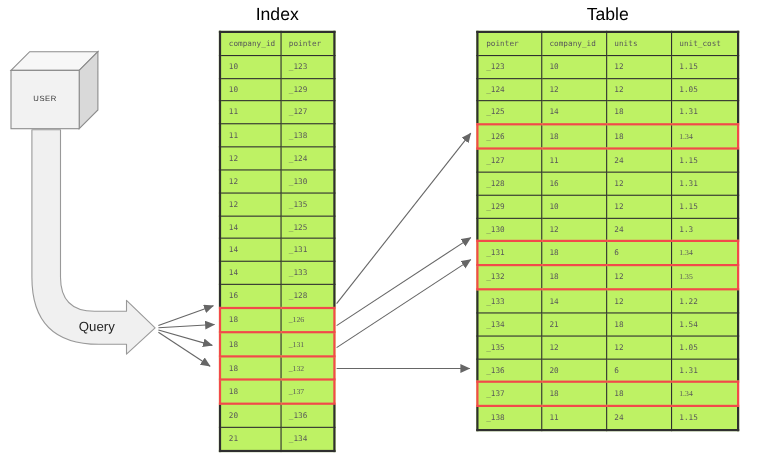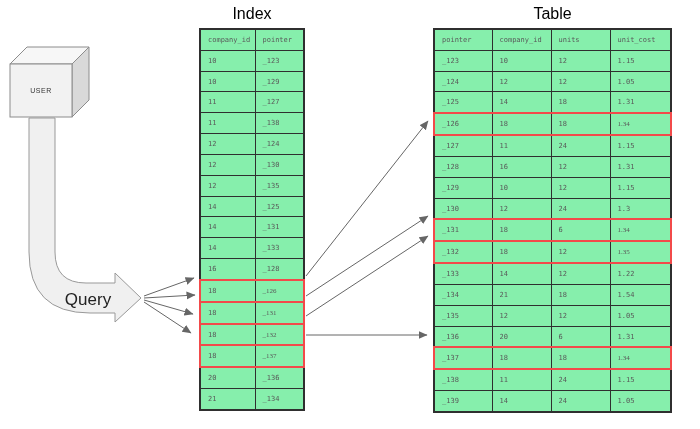--- a/index.html
+++ b/index.html
@@ -1,29 +1,29 @@
 <!DOCTYPE html>
 <html style="--highlight: #f24a4a; --table_border: #2f2f2f; --cell_text: #595959; --line: #666666; --arrow_fill: #f0f0f0; --arrow_stroke: #999999; --cube_front: #f2f2f2; --cube_top: #f7f7f7; --cube_side: #d9d9d9; --cube_stroke: #8c8c8c;"><head>
 <meta charset="utf-8">
 <style>
   html,body{margin:0;padding:0;background:#fff;font-family:"Liberation Sans",sans-serif;}
   .canvas{position:relative;width:700px;height:429px;background:#fff;overflow:hidden;}
   .layer{position:absolute;left:0;top:0;}
   .title{position:absolute;text-align:center;font-size:16px;color:#000;}
   #index-title{left:199px;top:5px;width:106px;}
   #main-title{left:433px;top:5px;width:239px;}
-  table{position:absolute;border-collapse:collapse;table-layout:fixed;background:#86efac;border:2px solid var(--table_border);}
+  table{position:absolute;border-collapse:collapse;table-layout:fixed;background:#bef264;border:2px solid var(--table_border);}
   #index-table{left:199px;top:28px;width:106px;}
   #main-table{left:433px;top:28px;width:239px;}
   th,td{border:1px solid var(--table_border);font-family:"DejaVu Sans Mono",monospace;font-size:7px;font-weight:normal;color:var(--cell_text);text-align:left;vertical-align:middle;padding:0 0 0 7px;height:19.83px;overflow:hidden;white-space:nowrap;}
   tr.hl>td{border-top:2px solid var(--highlight);border-bottom:2px solid var(--highlight);}
   tr.hl>td:first-child{border-left:2px solid var(--highlight);}
   tr.hl>td:last-child{border-right:2px solid var(--highlight);font-family:Liberation Serif, serif;}
   .user-label{position:absolute;left:10px;top:87px;width:62px;text-align:center;font-size:7px;letter-spacing:.5px;color:#333;}
-  .query-label{position:absolute;left:64px;top:290px;width:48px;text-align:center;font-size:17px;color:#222;}
+  .query-label{position:absolute;left:64px;top:290px;width:48px;text-align:center;font-size:12px;color:#222;}
 </style>
 </head>
 <body>
 
 <div class="canvas">
 
   <svg class="layer" width="700" height="429" viewBox="0 0 700 429">
     <defs>
       <marker id="ah" markerWidth="11" markerHeight="9" refX="8.5" refY="4" orient="auto" markerUnits="userSpaceOnUse">
         <path d="M0,0 L9,4 L0,8 Z" style="fill:var(--line)"></path>
@@ -239,22 +239,16 @@
           <td>18</td>
           <td>18</td>
           <td>1.34</td>
         </tr>
     <tr>
           <td>_138</td>
           <td>11</td>
           <td>24</td>
           <td>1.15</td>
         </tr>
-    <tr>
-          <td>_139</td>
-          <td>14</td>
-          <td>24</td>
-          <td>1.05</td>
-        </tr>
   </tbody>
     </table>
 
 </div>
 
 </body></html>

